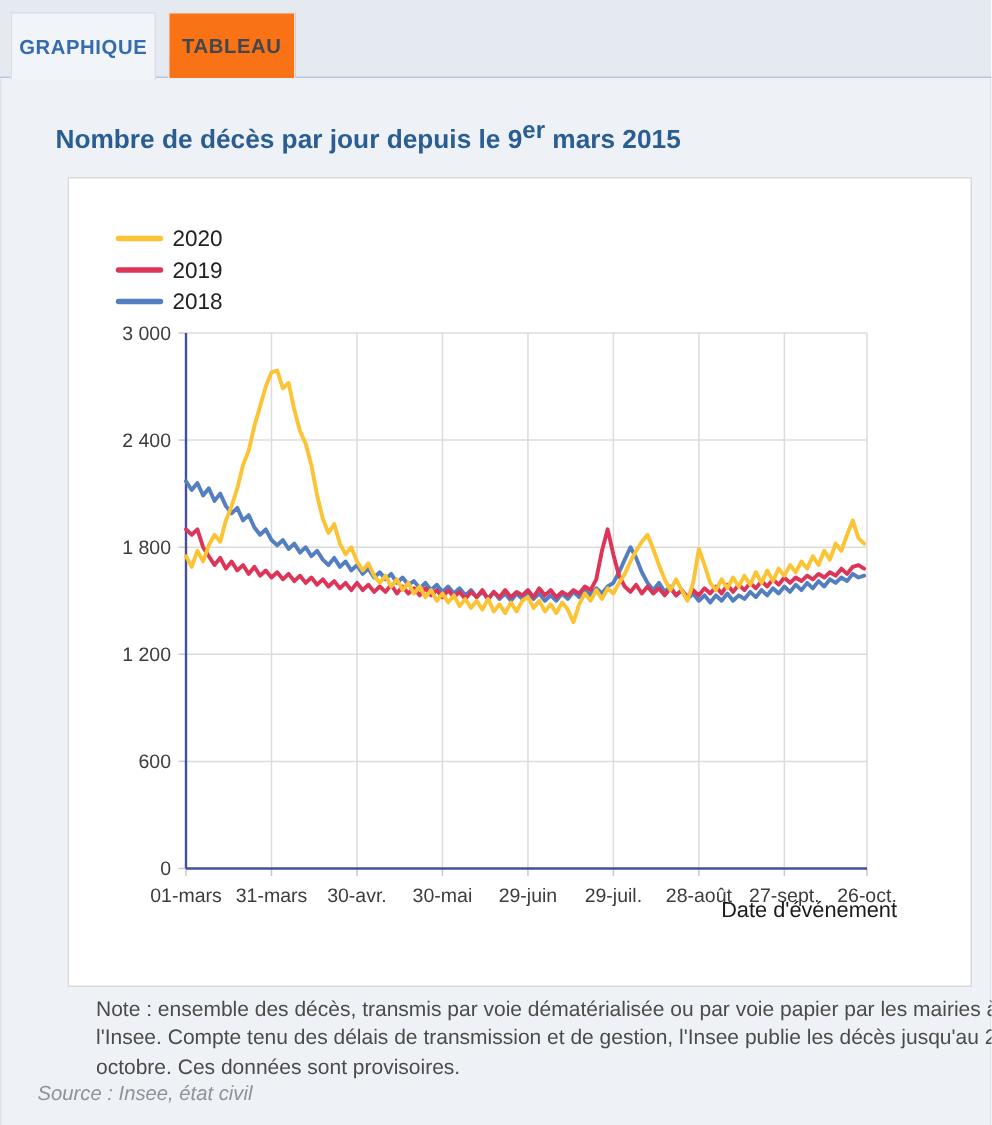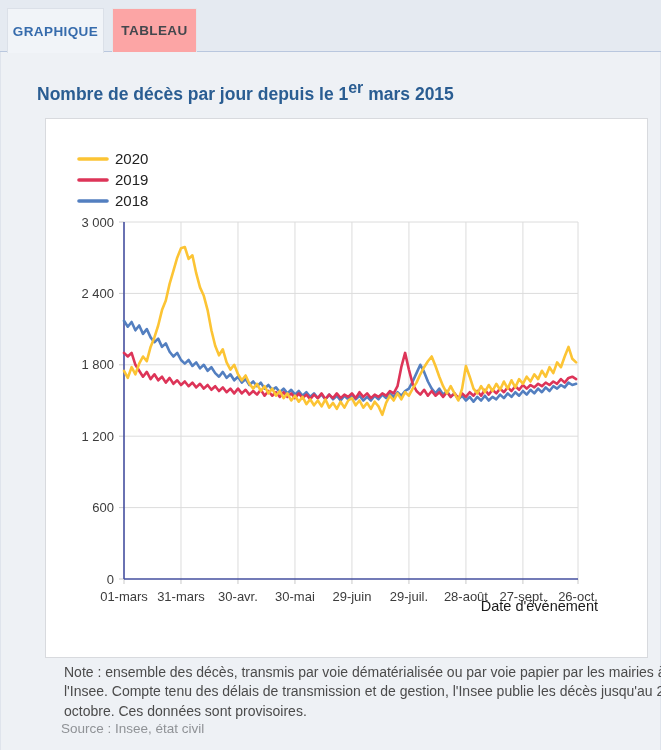--- a/index.html
+++ b/index.html
@@ -16,21 +16,21 @@
     display:flex;align-items:center;justify-content:center;
     font-weight:bold;font-size:13.5px;letter-spacing:0.4px;cursor:pointer;
   }
   .tab-active{
     left:7px;width:97px;height:45px;z-index:2;
     background:#f1f4f8;border:1px solid #dbe0e8;border-bottom:none;
     color:#366bac;
   }
   .tab-inactive{
     left:112px;width:85px;height:44px;
-    background:#fca5a5;border:1px solid #e4e6ea;border-bottom:none;
+    background:#f97316;border:1px solid #e4e6ea;border-bottom:none;
     color:#43474d;
     text-align:center;
   }
   .panel{
     position:absolute;left:0;top:52px;width:661px;height:698px;
     background:#eef1f5;border-left:1px solid #dfe4ec;border-right:1px solid #dfe4ec;
     box-sizing:border-box;
   }
   .chart-title{
     position:absolute;left:37px;top:79px;
@@ -41,41 +41,41 @@
     position:absolute;left:45px;top:118px;width:603px;height:540px;
     background:#ffffff;border:1px solid #d8dade;box-sizing:border-box;
   }
   .card svg{display:block;}
   .note{
     position:absolute;left:25px;top:663px;width:628px;
     font-size:14px;line-height:1.38;color:#4b4b4b;margin-left:39px;
   }
   .source{
     position:absolute;left:25px;top:721px;
-    font-size:13.5px;color:#8f9296;margin-left:36px;
+    font-style:italic;font-size:13.5px;color:#8f9296;
   }
   .tick-label{font-family:"Liberation Sans",sans-serif;font-size:13px;fill:#3c3c3c;}
   .legend-label{font-family:"Liberation Sans",sans-serif;font-size:15px;fill:#222222;}
   .axis-title{font-family:"Liberation Sans",sans-serif;font-size:14.5px;fill:#1a1a1a;}
 </style>
 </head>
 <body>
 
 <div class="tabs-strip"></div>
 <div class="tab tab-active">
   <span>GRAPHIQUE</span>
 </div>
 <div class="tab tab-inactive">
   <span>TABLEAU</span>
 </div>
 
 <div class="panel"></div>
 
 <div class="chart-title">
-  <span>Nombre de décès par jour depuis le 1</span><sup>er</sup><span> mars 2015</span>
+  <span>Nombre de décès par jour depuis le 9</span><sup>er</sup><span> mars 2015</span>
 </div>
 
 <div class="card">
   <svg width="601" height="538" viewBox="0 0 601 538">
       <line x1="73" x2="78" y1="460" y2="460" stroke="#c9c9c9" stroke-width="1"></line>
       <text x="68" y="464.5" text-anchor="end" class="tick-label">0</text>
       <line x1="78" x2="532" y1="388.6" y2="388.6" stroke="#dcdcdc" stroke-width="1"></line>
       <line x1="73" x2="78" y1="388.6" y2="388.6" stroke="#c9c9c9" stroke-width="1"></line>
       <text x="68" y="393.1" text-anchor="end" class="tick-label">600</text>
       <line x1="78" x2="532" y1="317.2" y2="317.2" stroke="#dcdcdc" stroke-width="1"></line>

